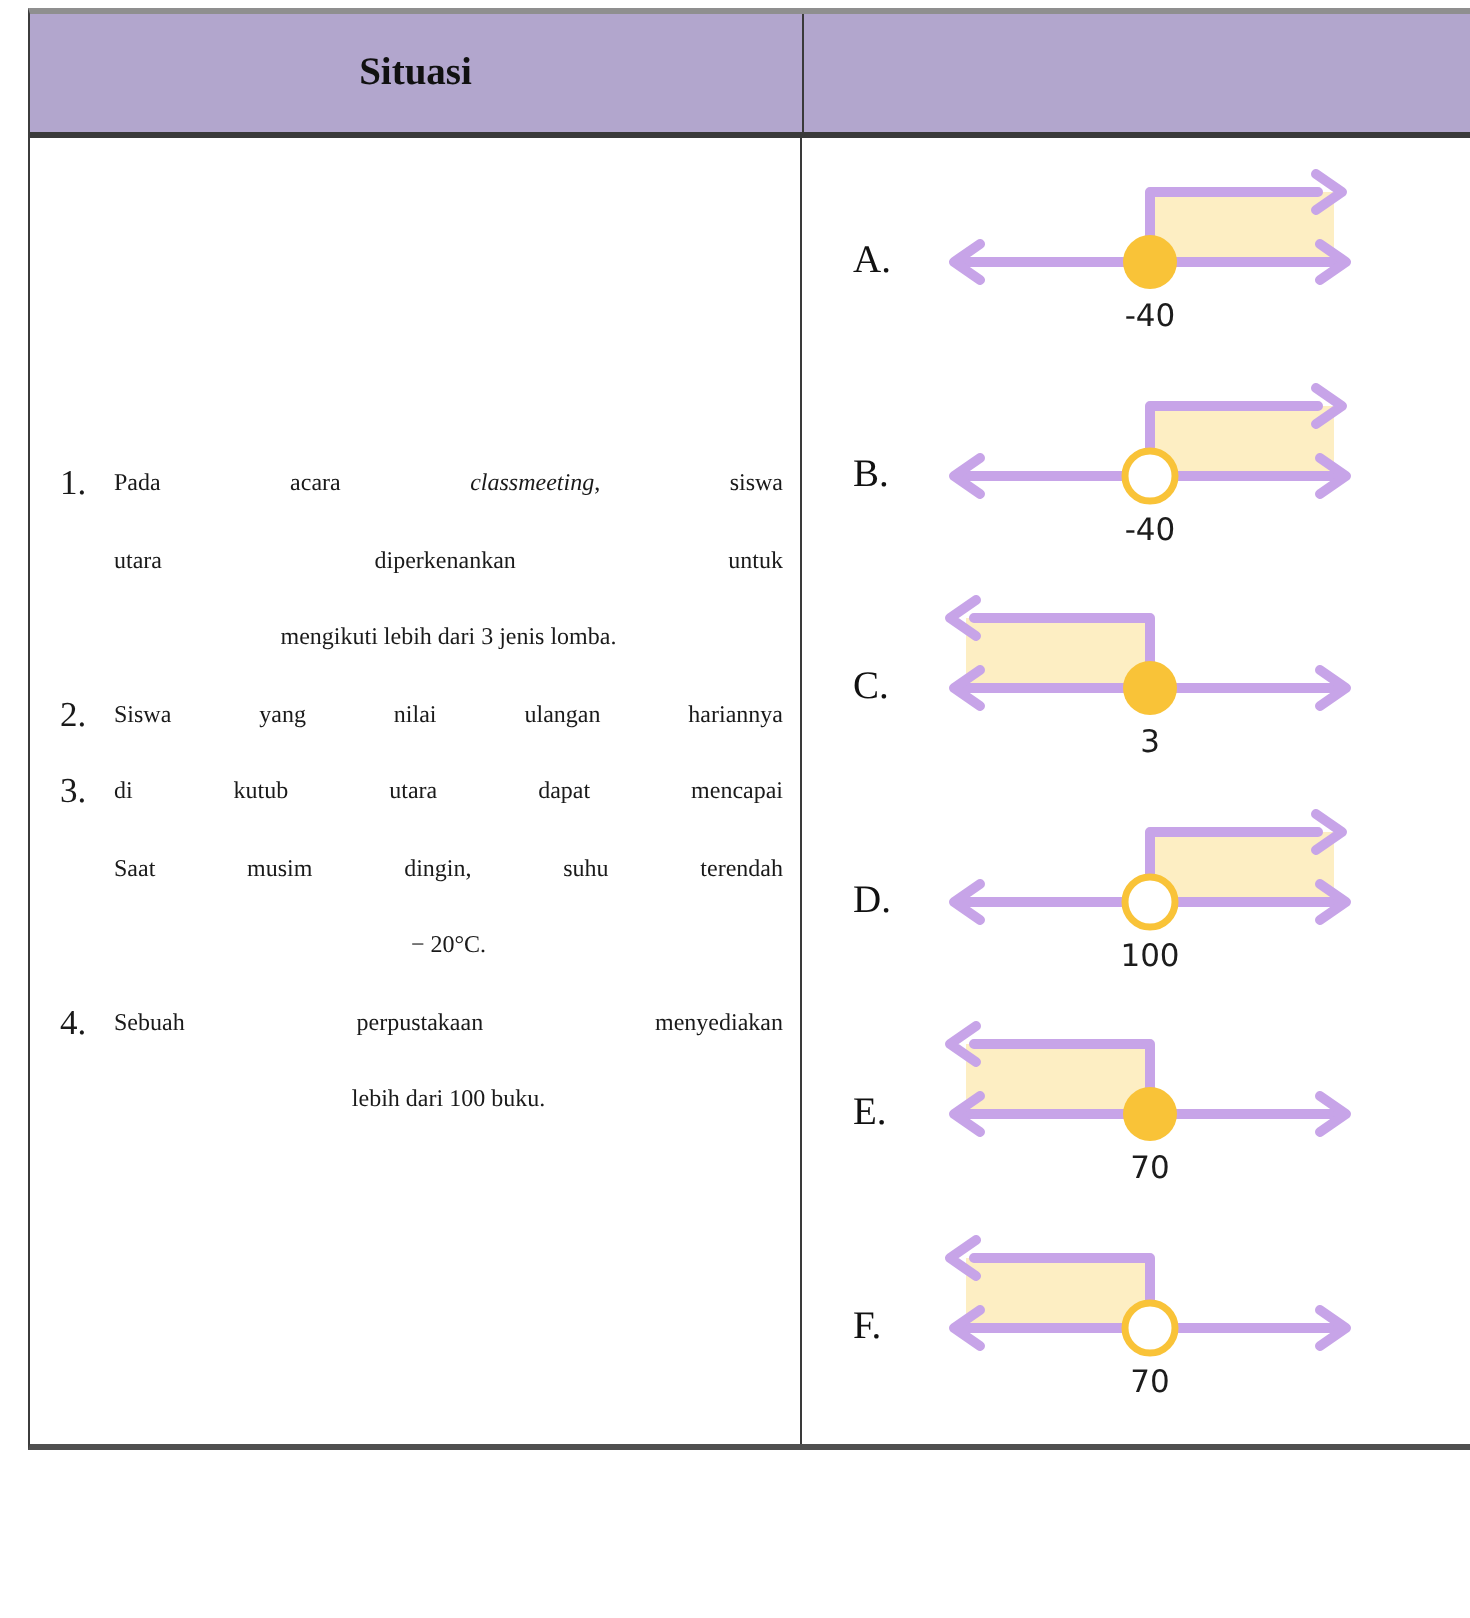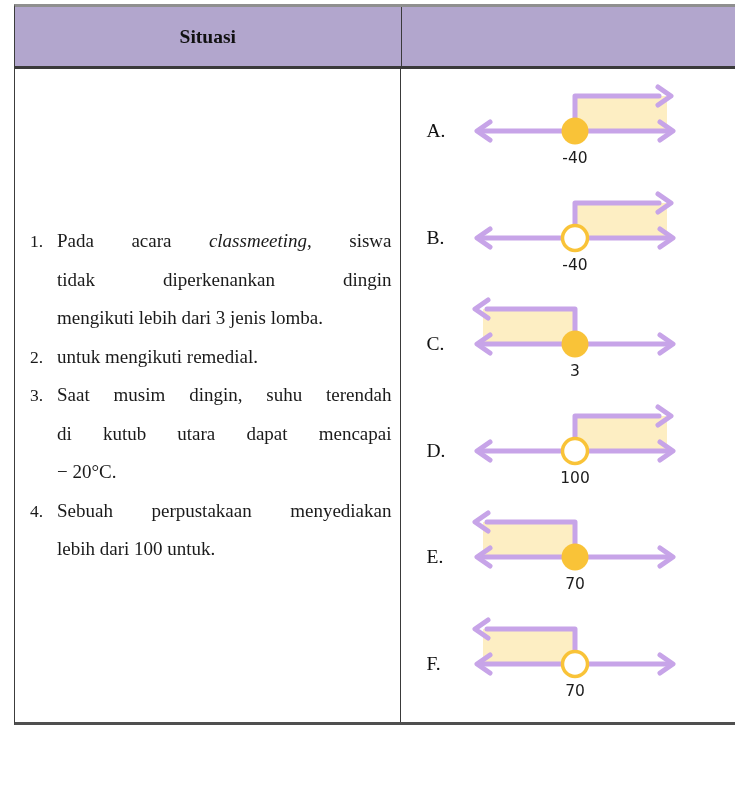--- a/index.html
+++ b/index.html
@@ -26,22 +26,22 @@
   .situ-cell {
     width:385.5px; flex:none; border-right:1.5px solid #3a3a3a;
     display:flex; flex-direction:column; justify-content:center;
     padding:0 8px 0 12px; box-sizing:border-box;
   }
   .situation-item { display:flex; }
   .situ-num {
     width:30px; flex:none; font-size:17.5px; line-height:38.5px; padding-left:3px;
     box-sizing:border-box;
   }
-  .situ-text { flex:1; font-size:19px; line-height:38.5px; min-width:0; }
-  .situ-line { text-align:left; }
+  .situ-text { flex:1; font-size:12px; line-height:38.5px; min-width:0; }
+  .situ-line { text-align:center; }
   .situ-line.justify { text-align:justify; text-align-last:justify; }
   .situ-line .it { font-style:italic; }
   .simbol-cell {
     flex:1; display:flex; flex-direction:column;
     justify-content:space-between; padding:0 0 16px 0; box-sizing:border-box;
   }
   .symbol-row { display:flex; align-items:center; height:104px; flex:none; }
   .symbol-label {
     width:26px; flex:none; margin-left:26px; margin-right:16px; margin-top:20px;
     font-size:19.5px; color:#111;
@@ -54,43 +54,43 @@
 <div class="table">
   <div class="header-row" id="header-row" style="background: rgb(178, 166, 205);">
     <div class="header-cell hc-left">Situasi</div>
   </div>
   <div class="body-row">
     <div class="situ-cell" id="situation-list">
         <div class="situation-item">
           <div class="situ-num">1.</div>
           <div class="situ-text">
             <div class="situ-line justify"><span>Pada acara </span><span class="it">classmeeting</span><span>, siswa</span></div>
-            <div class="situ-line justify"><span>tidak diperkenankan dingin</span></div>
+            <div class="situ-line justify"><span>utara diperkenankan untuk</span></div>
             <div class="situ-line"><span>mengikuti lebih dari 3 jenis lomba.</span></div>
           </div>
         </div>
         <div class="situation-item">
           <div class="situ-num">2.</div>
           <div class="situ-text">
-            <div class="situ-line"><span>untuk mengikuti remedial.</span></div>
+            <div class="situ-line justify"><span>Siswa yang nilai ulangan hariannya</span></div>
           </div>
         </div>
         <div class="situation-item">
           <div class="situ-num">3.</div>
           <div class="situ-text">
+            <div class="situ-line justify"><span>di kutub utara dapat mencapai</span></div>
             <div class="situ-line justify"><span>Saat musim dingin, suhu terendah</span></div>
-            <div class="situ-line justify"><span>di kutub utara dapat mencapai</span></div>
             <div class="situ-line"><span>− 20°C.</span></div>
           </div>
         </div>
         <div class="situation-item">
           <div class="situ-num">4.</div>
           <div class="situ-text">
             <div class="situ-line justify"><span>Sebuah perpustakaan menyediakan</span></div>
-            <div class="situ-line"><span>lebih dari 100 untuk.</span></div>
+            <div class="situ-line"><span>lebih dari 100 buku.</span></div>
           </div>
         </div>
       </div>
     <div class="simbol-cell" id="symbol-list">
         <div class="symbol-row">
           <div class="symbol-label">A.</div>
           <svg width="212" height="104" viewBox="0 0 212 104" class="symbol-svg">
             <rect x="106" y="27" width="92" height="35" fill="#fdeec3"></rect>
             <path d="M 106 62 L 106 27 L 190 27" fill="none" stroke="#c7a4e8" stroke-width="5" stroke-linecap="round" stroke-linejoin="round"></path>
             <path d="M 189 18 L 202 27 L 189 36" fill="none" stroke="#c7a4e8" stroke-width="5" stroke-linecap="round" stroke-linejoin="round"></path>

